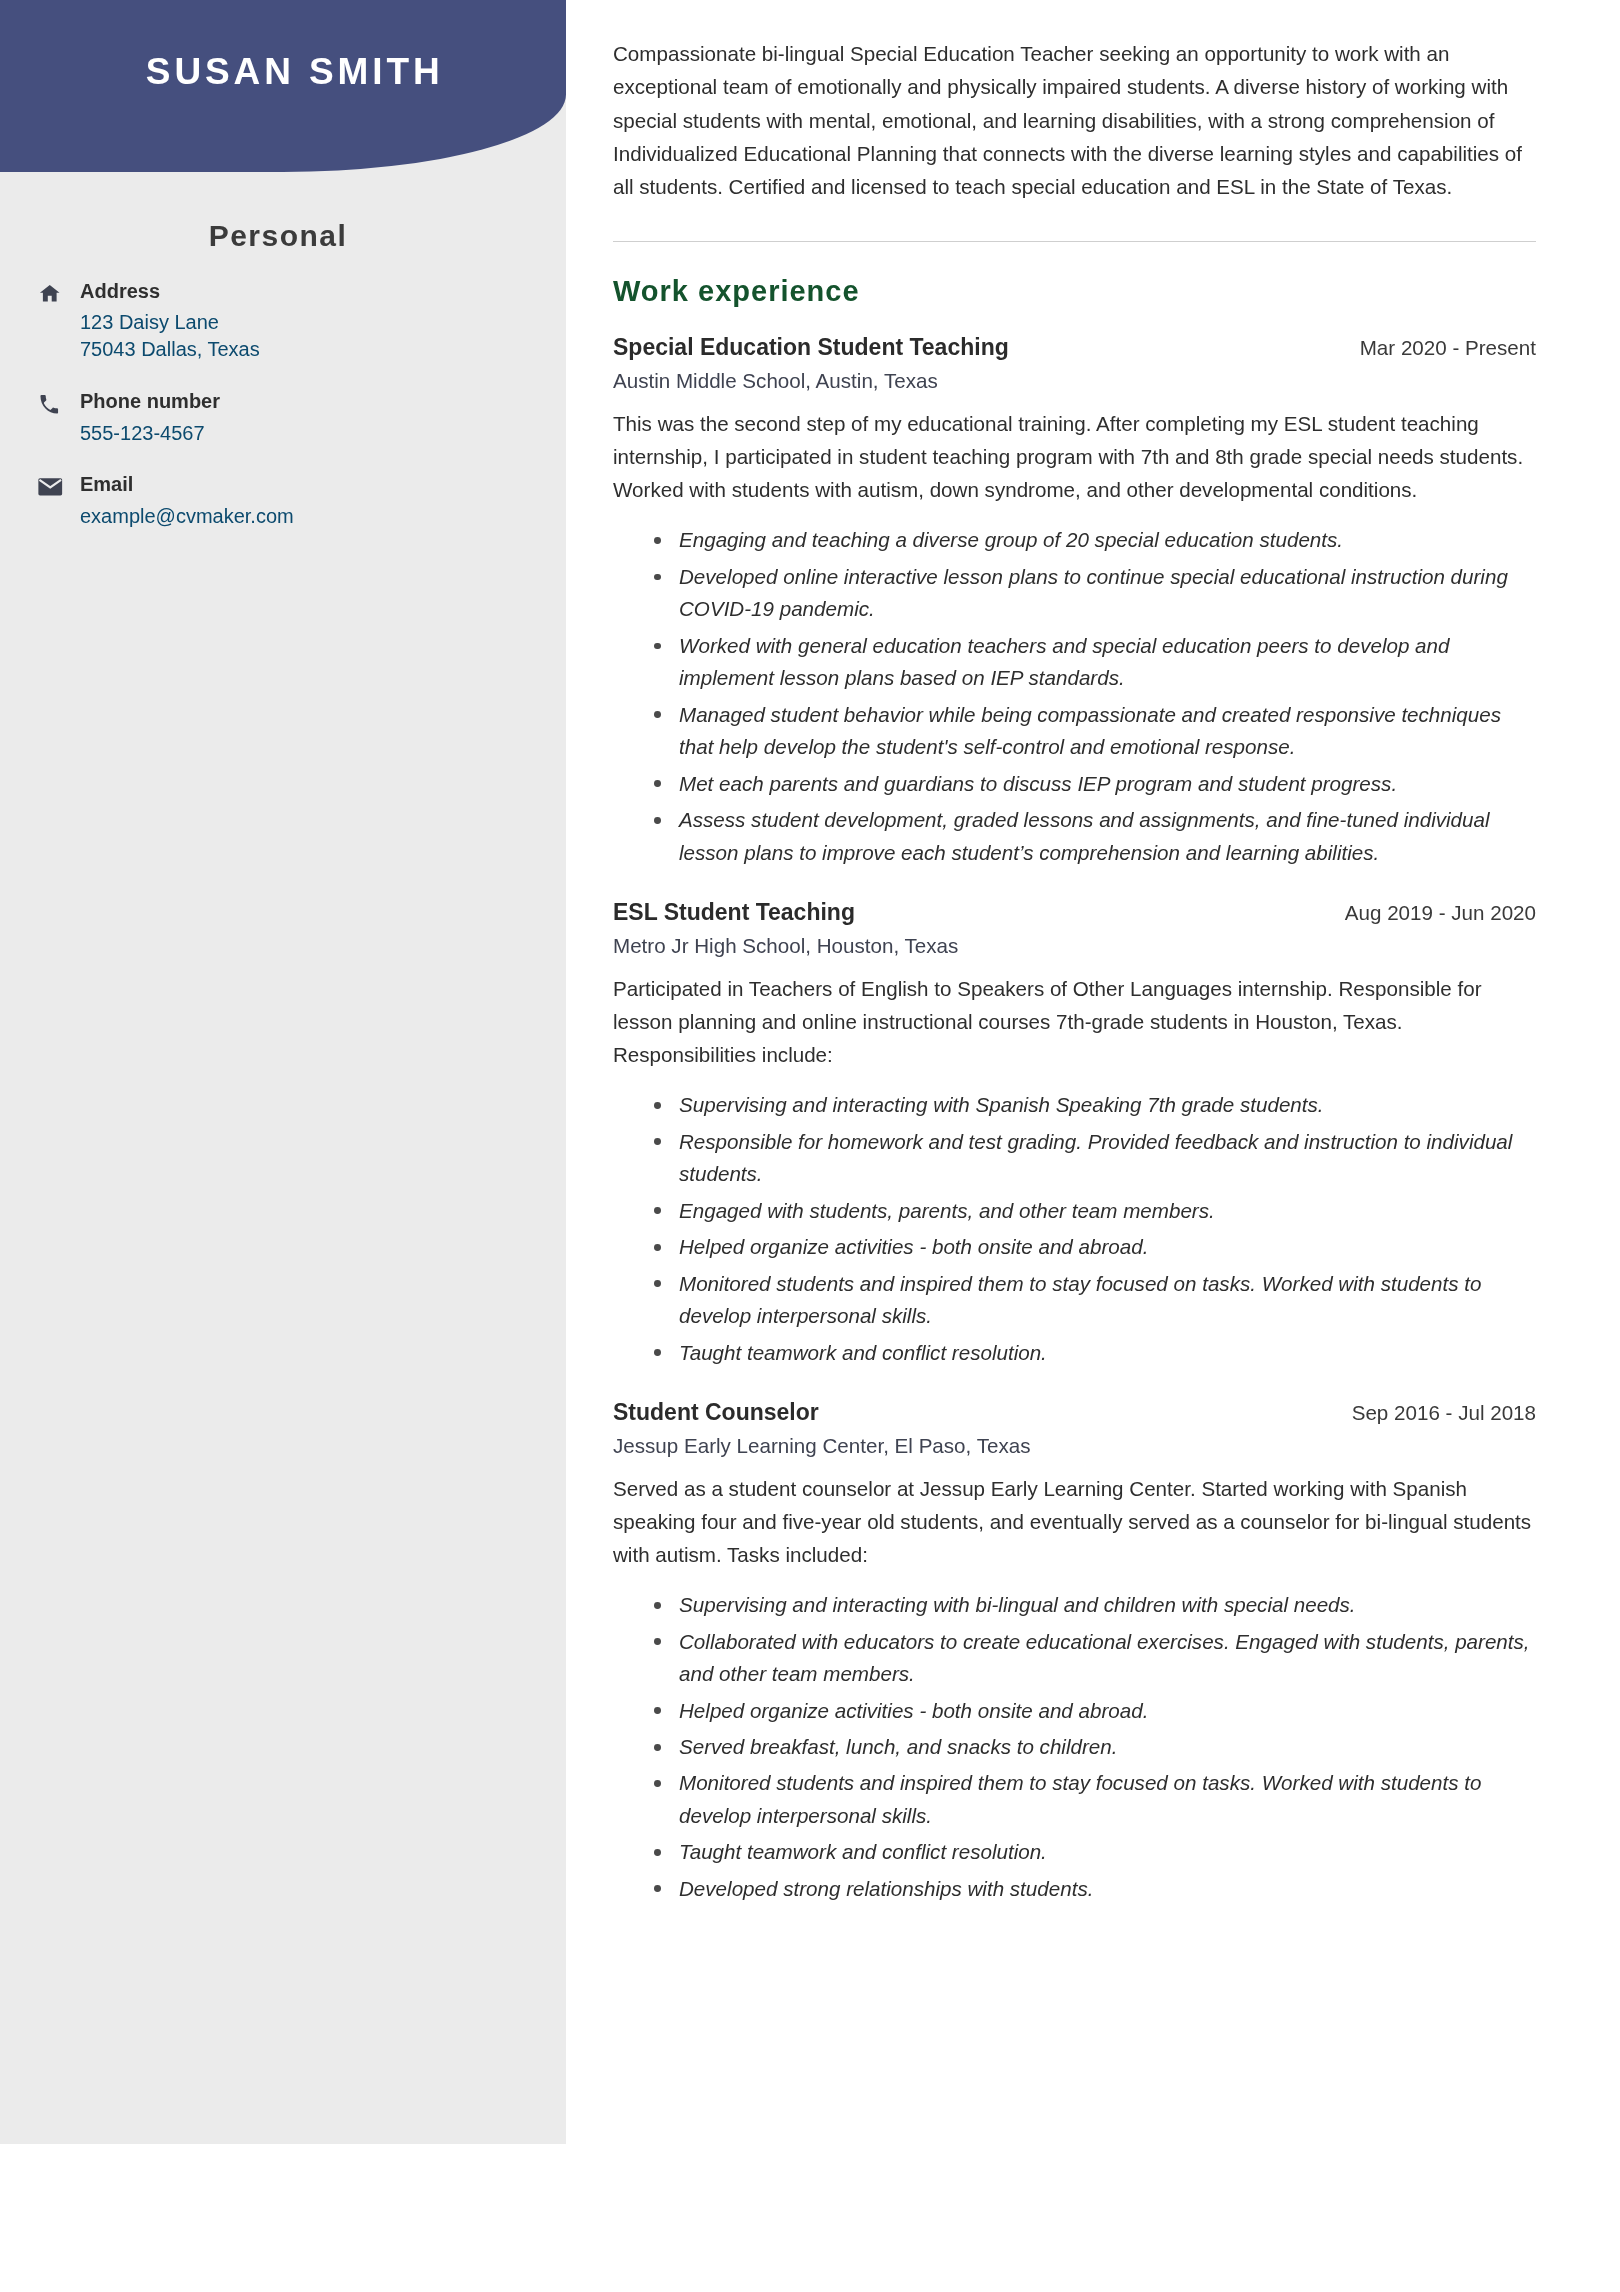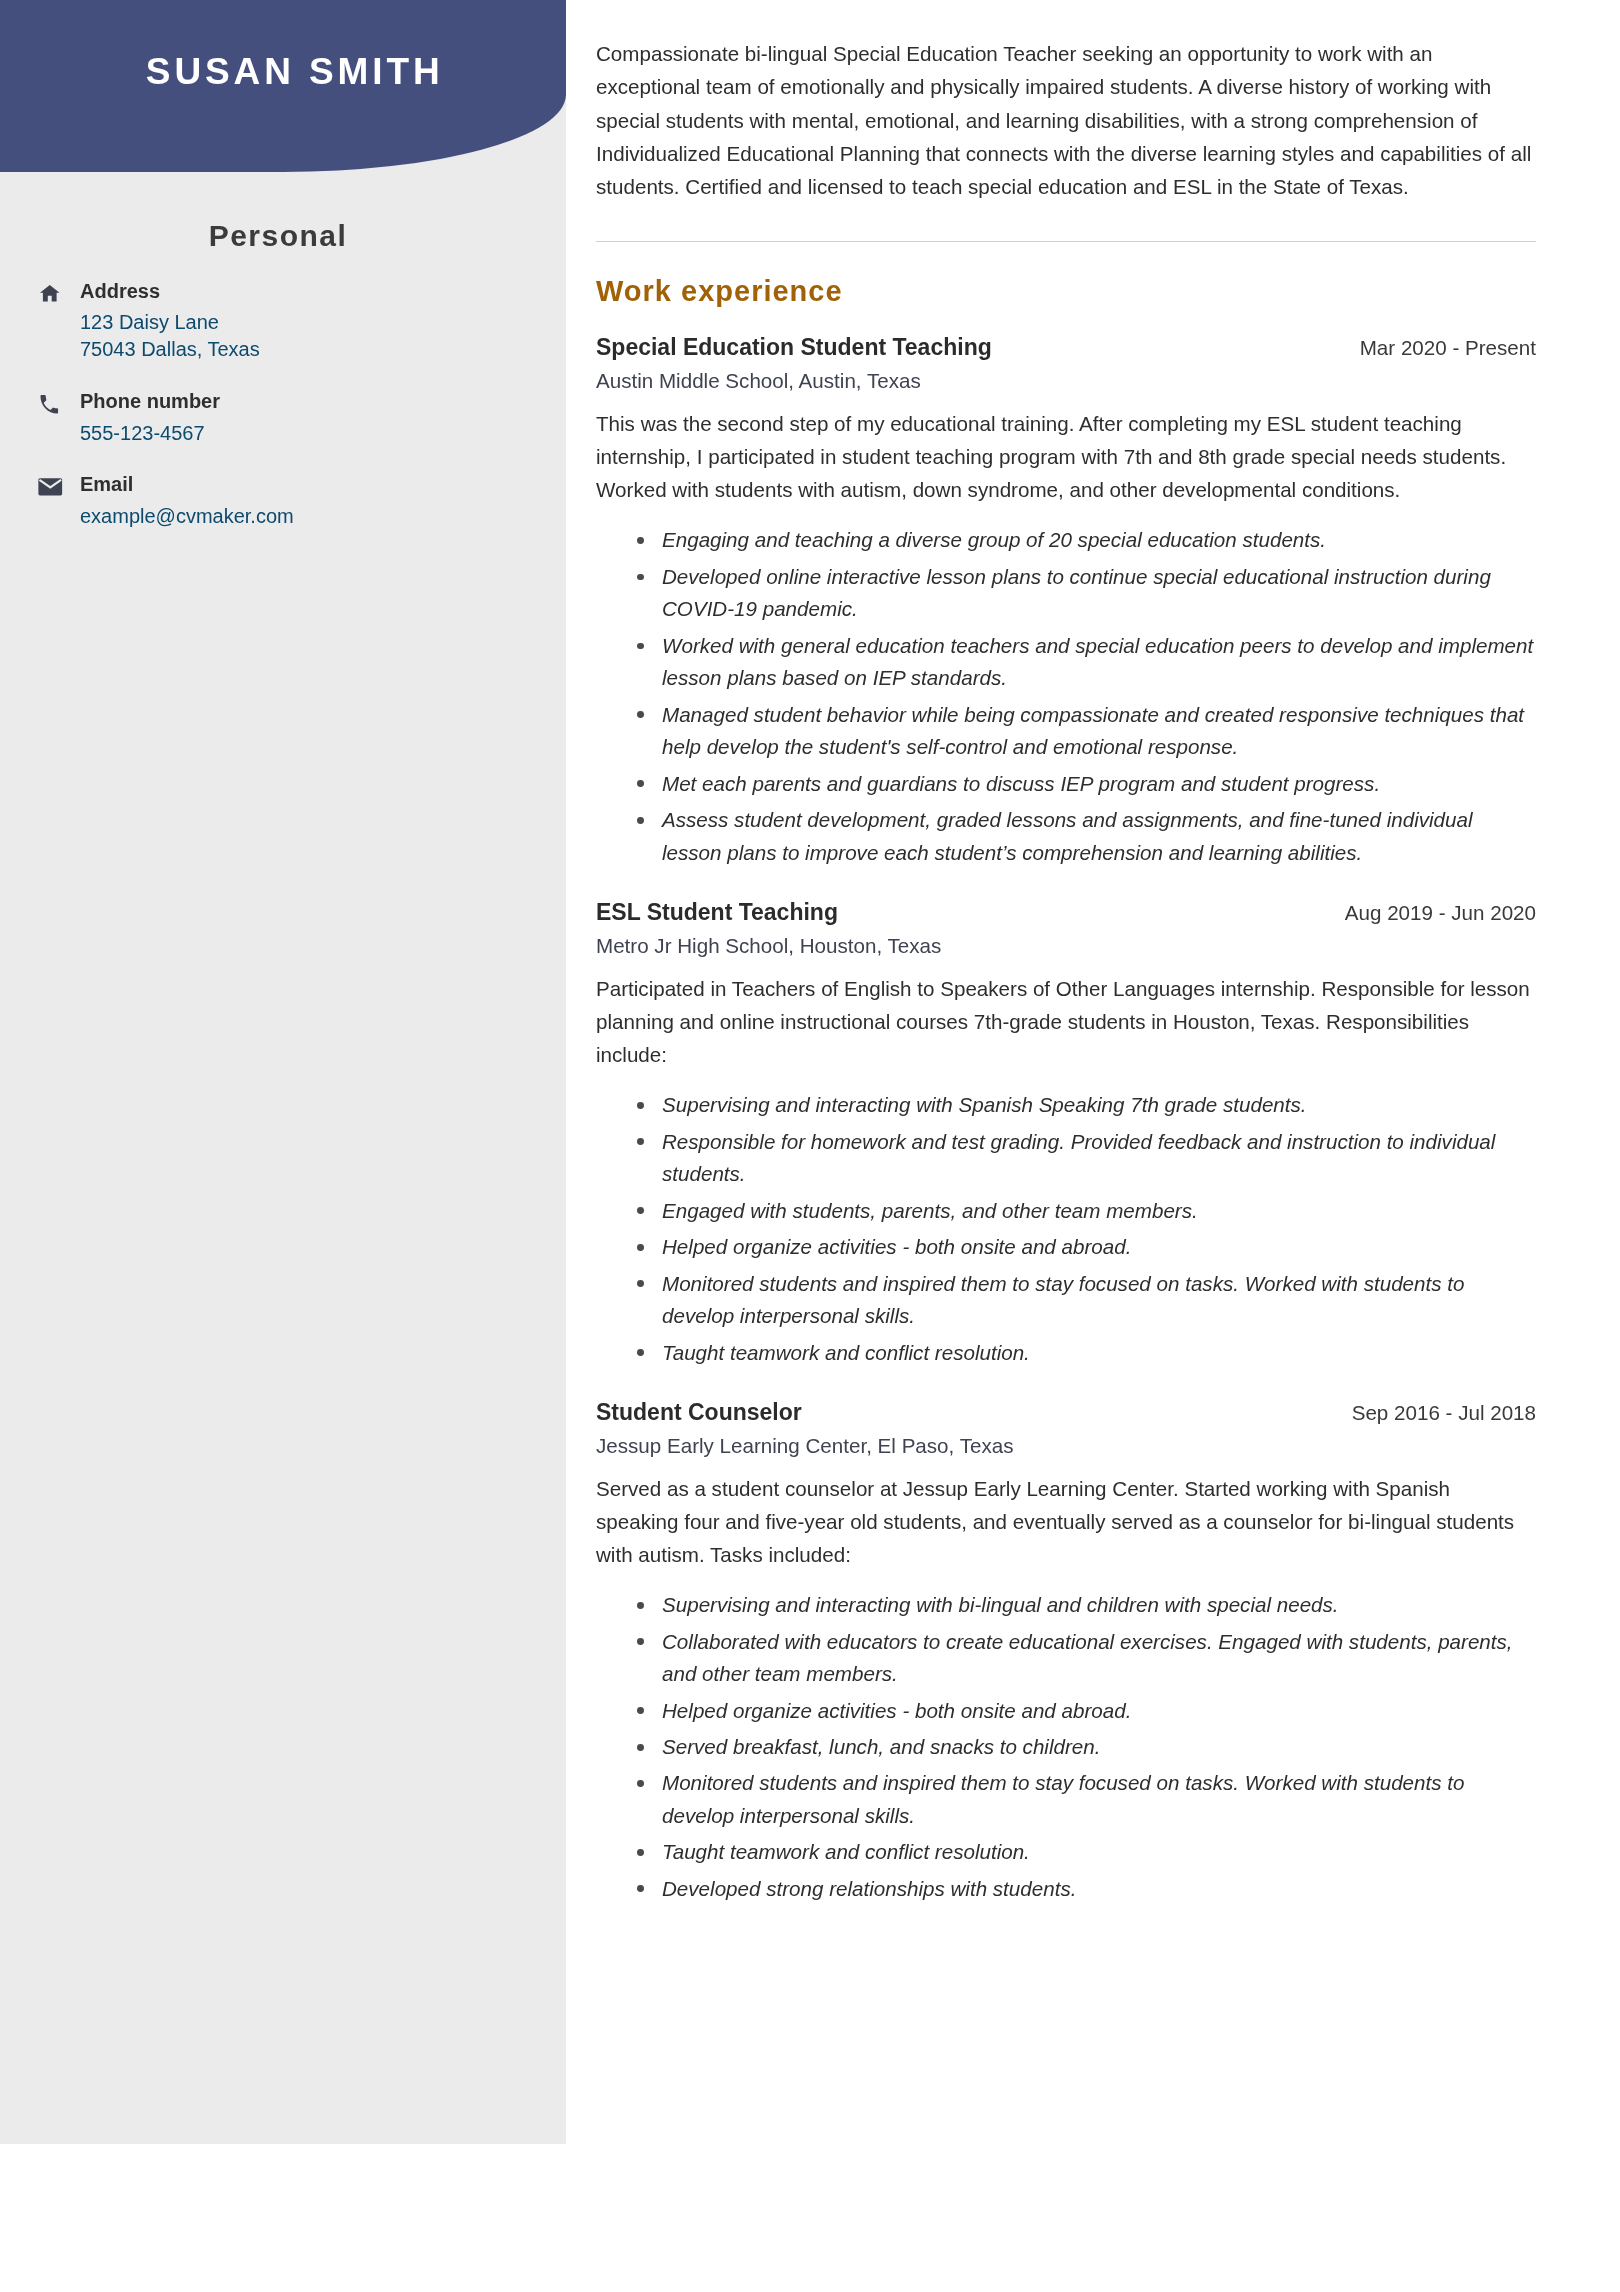--- a/index.html
+++ b/index.html
@@ -89,40 +89,40 @@
   }
   .contact-value {
     font-size: 20px;
     color: #0c4a6e;
     line-height: 1.35;
   }
 
   
   .main {
     flex: 1;
-    padding: 37px 84px 0 30px;
+    padding: 37px 84px 0 47px;
   }
 
   .summary {
     font-size: 20.6px;
     line-height: 1.62;
     color: #2e2e2e;
     margin: 0 0 37px 0;
   }
 
   .divider {
     height: 1px;
     background: #cfcfcf;
     margin: 0 0 33px 0;
   }
 
   .main-section-title {
     font-size: 29px;
     font-weight: bold;
-    color: #a16207;
+    color: #14532d;
     letter-spacing: 1px;
     margin: 0 0 25.5px 0;
   }
 
   .job { margin-bottom: 29px; }
 
   .job-head {
     display: flex;
     justify-content: space-between;
     align-items: baseline;

